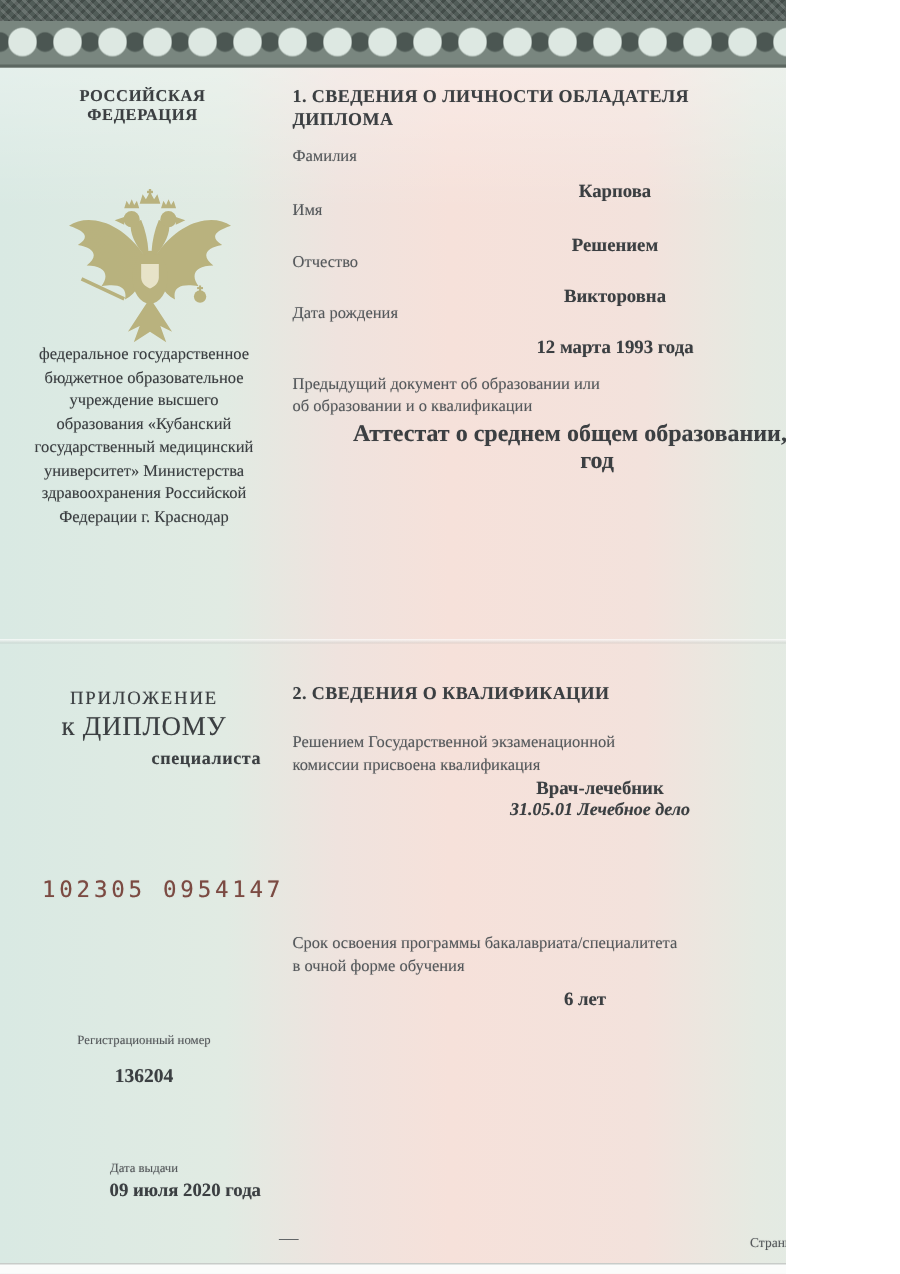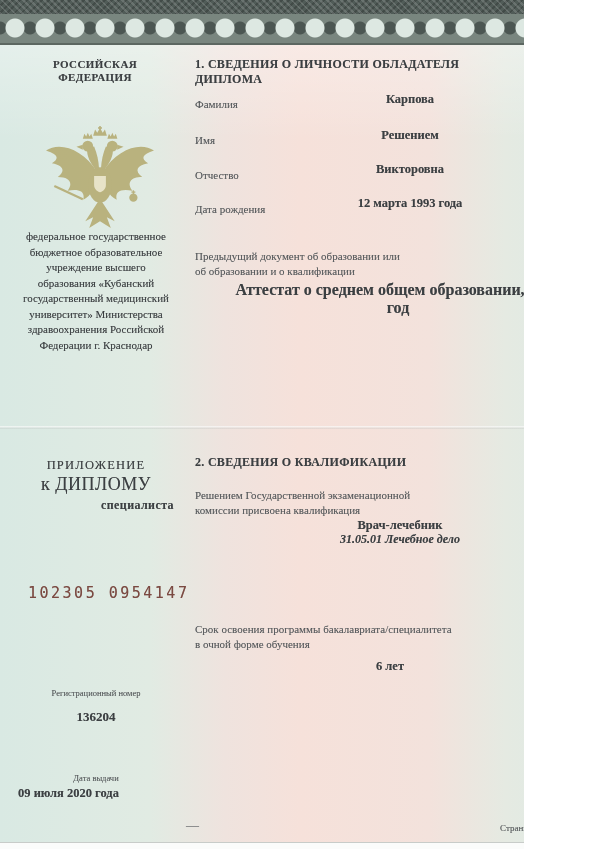--- a/index.html
+++ b/index.html
@@ -44,28 +44,28 @@
   .emblem{position:absolute;top:126px;left:40px;width:120px;height:108px;}
   .institution{top:229px;left:18px;width:156px;text-align:center;font-size:11px;line-height:15.5px;}
   .suppl-1{top:458px;left:18px;width:156px;text-align:center;font-size:12.5px;letter-spacing:1.2px;}
   .suppl-2{top:474px;left:18px;width:156px;text-align:center;font-size:18px;letter-spacing:.5px;}
   .suppl-3{top:498px;left:18px;width:156px;text-align:right;font-size:12px;font-weight:bold;letter-spacing:.4px;}
   .serial{top:584px;left:28px;font-family:"DejaVu Sans Mono","Liberation Mono",monospace;
           font-size:15px;letter-spacing:2.5px;color:#7b4a42;text-shadow:0 0 .5px rgba(123,74,66,.5);}
   .reg-label{top:688px;left:18px;width:156px;text-align:center;font-size:8.5px;line-height:10px;}
   .reg-number{top:709px;left:18px;width:156px;text-align:center;font-size:13px;font-weight:bold;}
   .issue-label{top:773px;left:18px;width:156px;text-align:center;font-size:8.5px;}
-  .issue-date{top:786px;left:18px;width:156px;text-align:left;font-size:12.5px;font-weight:bold;}
+  .issue-date{top:786px;left:18px;width:156px;text-align:right;font-size:12.5px;font-weight:bold;}
 
   
   .sec-title{left:195px;font-size:12px;font-weight:bold;letter-spacing:.3px;}
   .s1-title{top:57px;}
   .s2-title{top:455px;}
   .f-label{left:195px;font-size:11px;}
-  .f-value{left:250px;width:320px;text-align:center;font-size:12.5px;font-weight:bold;}
+  .f-value{left:250px;width:320px;text-align:center;font-size:12.5px;font-weight:bold;margin-top:28px;}
   .lbl-0{top:98px;} .val-0{top:92px;}
   .lbl-1{top:134px;} .val-1{top:128px;}
   .lbl-2{top:169px;} .val-2{top:162px;}
   .lbl-3{top:203px;} .val-3{top:196px;}
   .prev-label{top:249px;left:195px;width:300px;font-size:11px;line-height:14.5px;}
   .prev-value{top:281px;left:230px;width:336px;text-align:center;font-size:16px;font-weight:bold;}
   .decision{top:488px;left:195px;width:320px;font-size:11px;line-height:15px;}
   .qual-1{top:518px;left:250px;width:300px;text-align:center;font-size:12.5px;font-weight:bold;}
   .qual-2{top:532px;left:250px;width:300px;text-align:center;font-size:12px;font-weight:bold;font-style:italic;}
   .duration-label{top:622px;left:195px;width:330px;font-size:11px;line-height:15px;}

